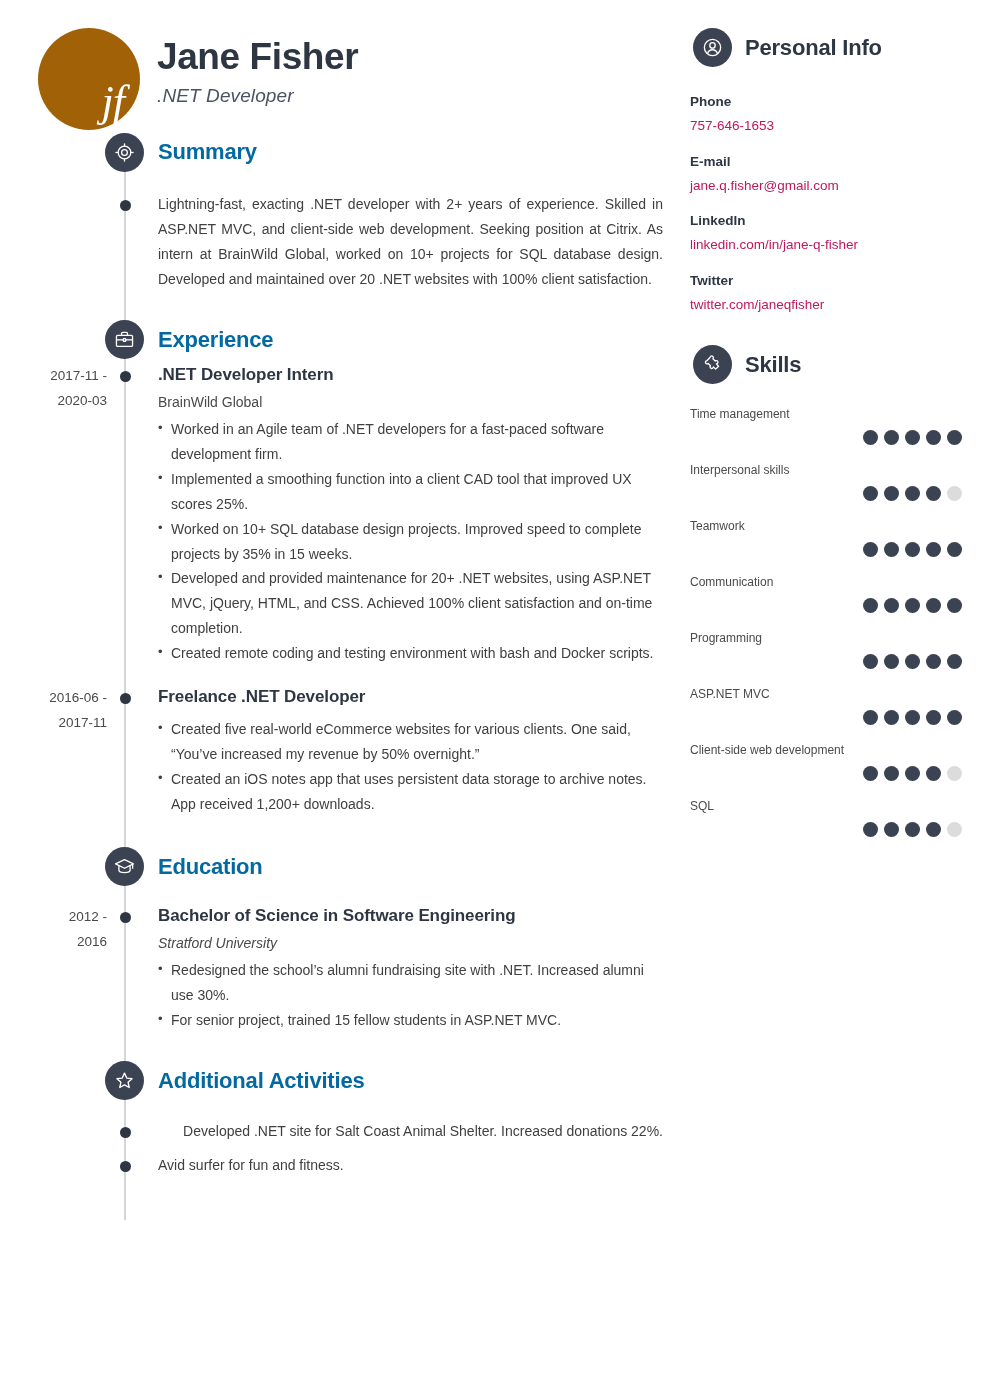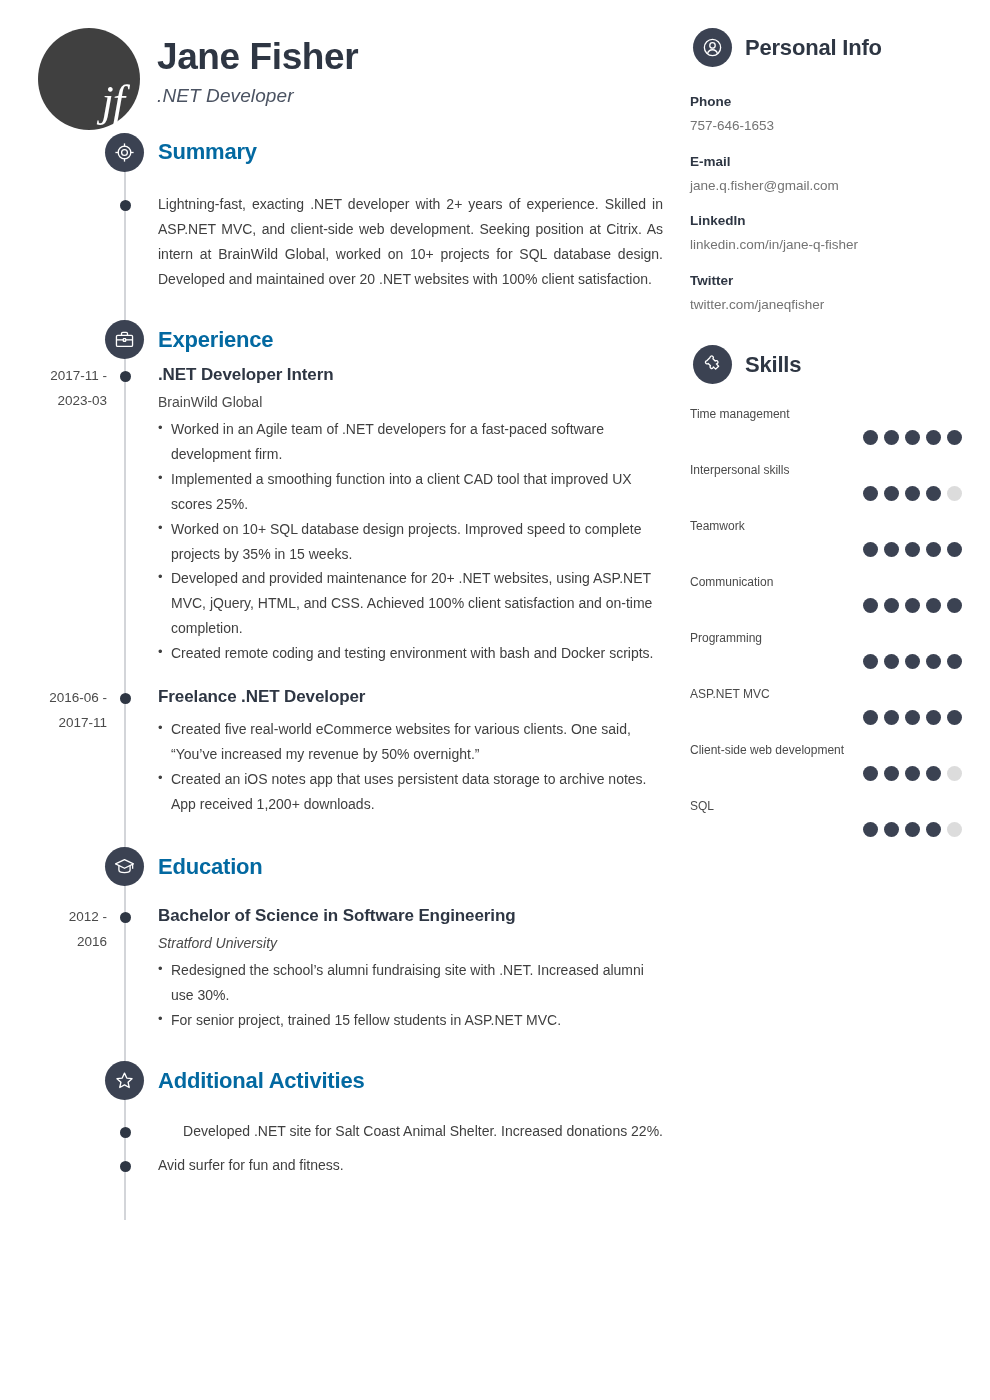--- a/index.html
+++ b/index.html
@@ -32,21 +32,21 @@
   .header {
     display: flex;
     align-items: flex-start;
     padding: 28px 0 0 38px;
     height: 132px;
   }
   .avatar {
     width: 102px;
     height: 102px;
     border-radius: 50%;
-    background: #404040;
+    background: #a16207;
     position: relative;
     flex: 0 0 auto;
   }
   .avatar .monogram {
     position: absolute;
     right: 16px;
     bottom: 6px;
     font-family: "Liberation Serif", serif;
     font-style: italic;
     font-size: 44px;
@@ -222,21 +222,21 @@
 
   .info-item { margin-top: 15px; }
   .info-label {
     font-size: 13.5px;
     font-weight: bold;
     color: #2e3643;
     line-height: 1.5;
   }
   .info-value {
     font-size: 13.5px;
-    color: #737373;
+    color: #be185d;
     margin-top: 4px;
     line-height: 1.5;
     word-break: break-word;
   }
 
   .skill-row { margin-top: 16px; }
   .skill-name {
     font-size: 12px;
     color: #4a4a4a;
     line-height: 1.5;
@@ -311,21 +311,21 @@
             <line x1="2.8" y1="12.4" x2="21.2" y2="12.4"></line>
             <rect x="10.6" y="11" width="2.8" height="3" rx="0.7" fill="#3b4252"></rect>
           </svg>
         </div>
         <div class="sec-title">Experience</div>
       </div>
 
       <div class="entry" style="margin-top:4px;">
         <div class="date-col">
           <div>2017-11 -</div>
-          <div>2023-03</div>
+          <div>2020-03</div>
         </div>
         <div class="dot-col">
           <div class="dot" style="top:7px;"></div>
         </div>
         <div class="body-col">
           <div class="entry-title">.NET Developer Intern</div>
           <div class="entry-sub">BrainWild Global</div>
           <ul class="bullets">
             <li>Worked in an Agile team of .NET developers for a fast-paced software development firm.</li>
             <li>Implemented a smoothing function into a client CAD tool that improved UX scores 25%.</li>

